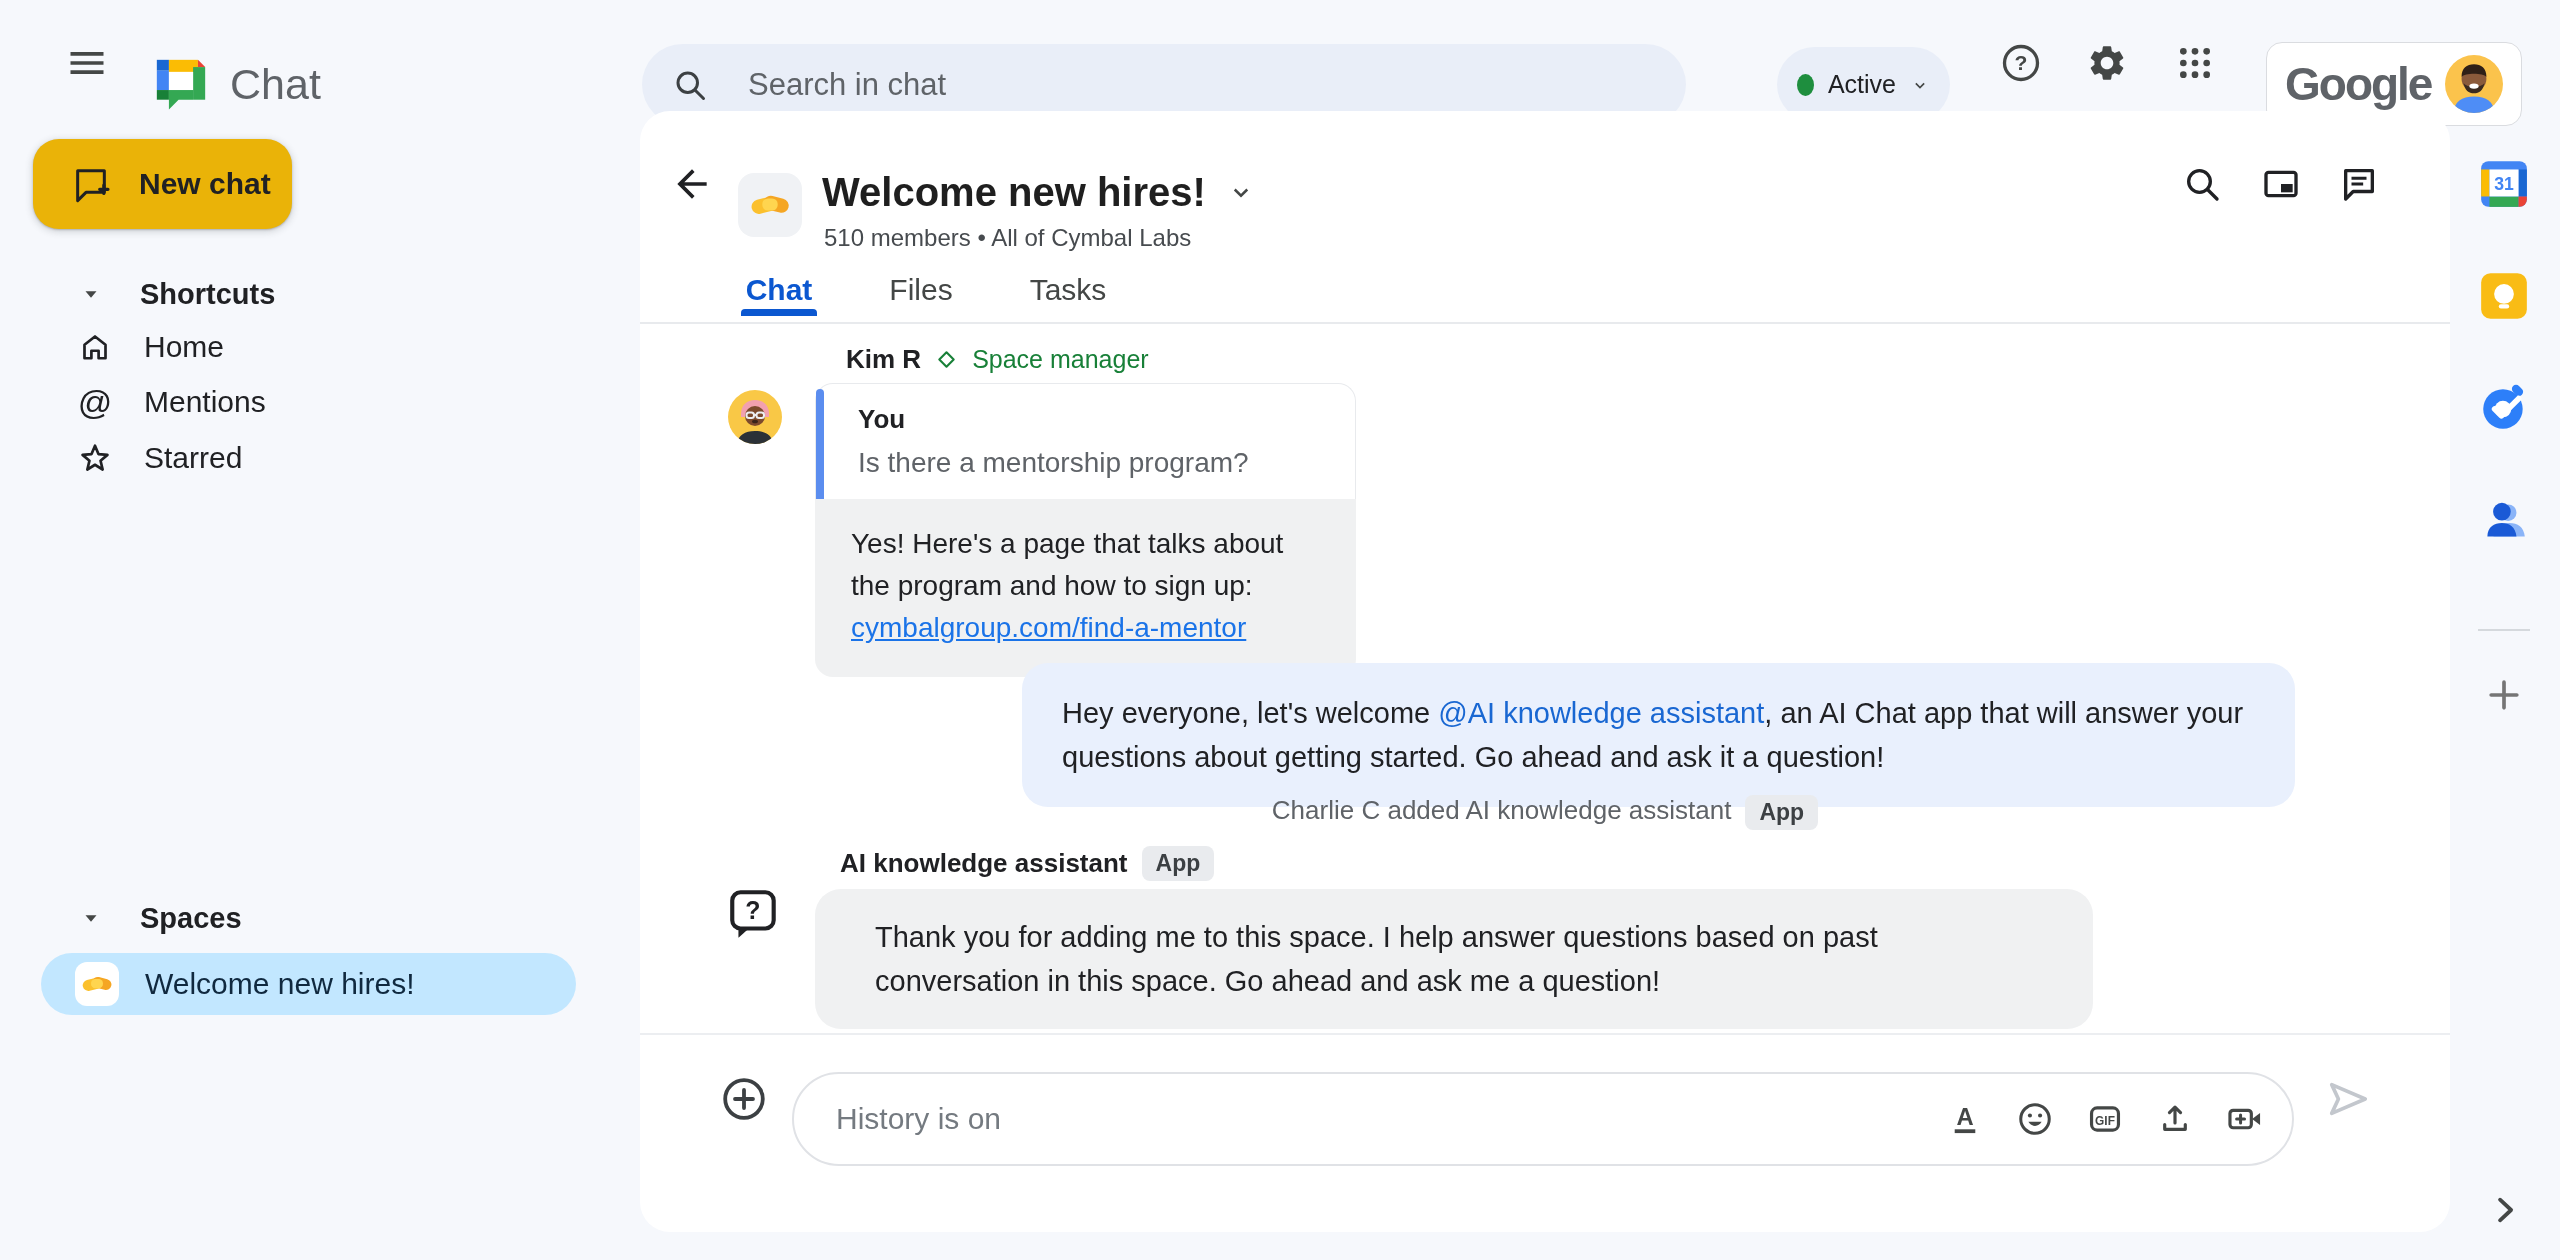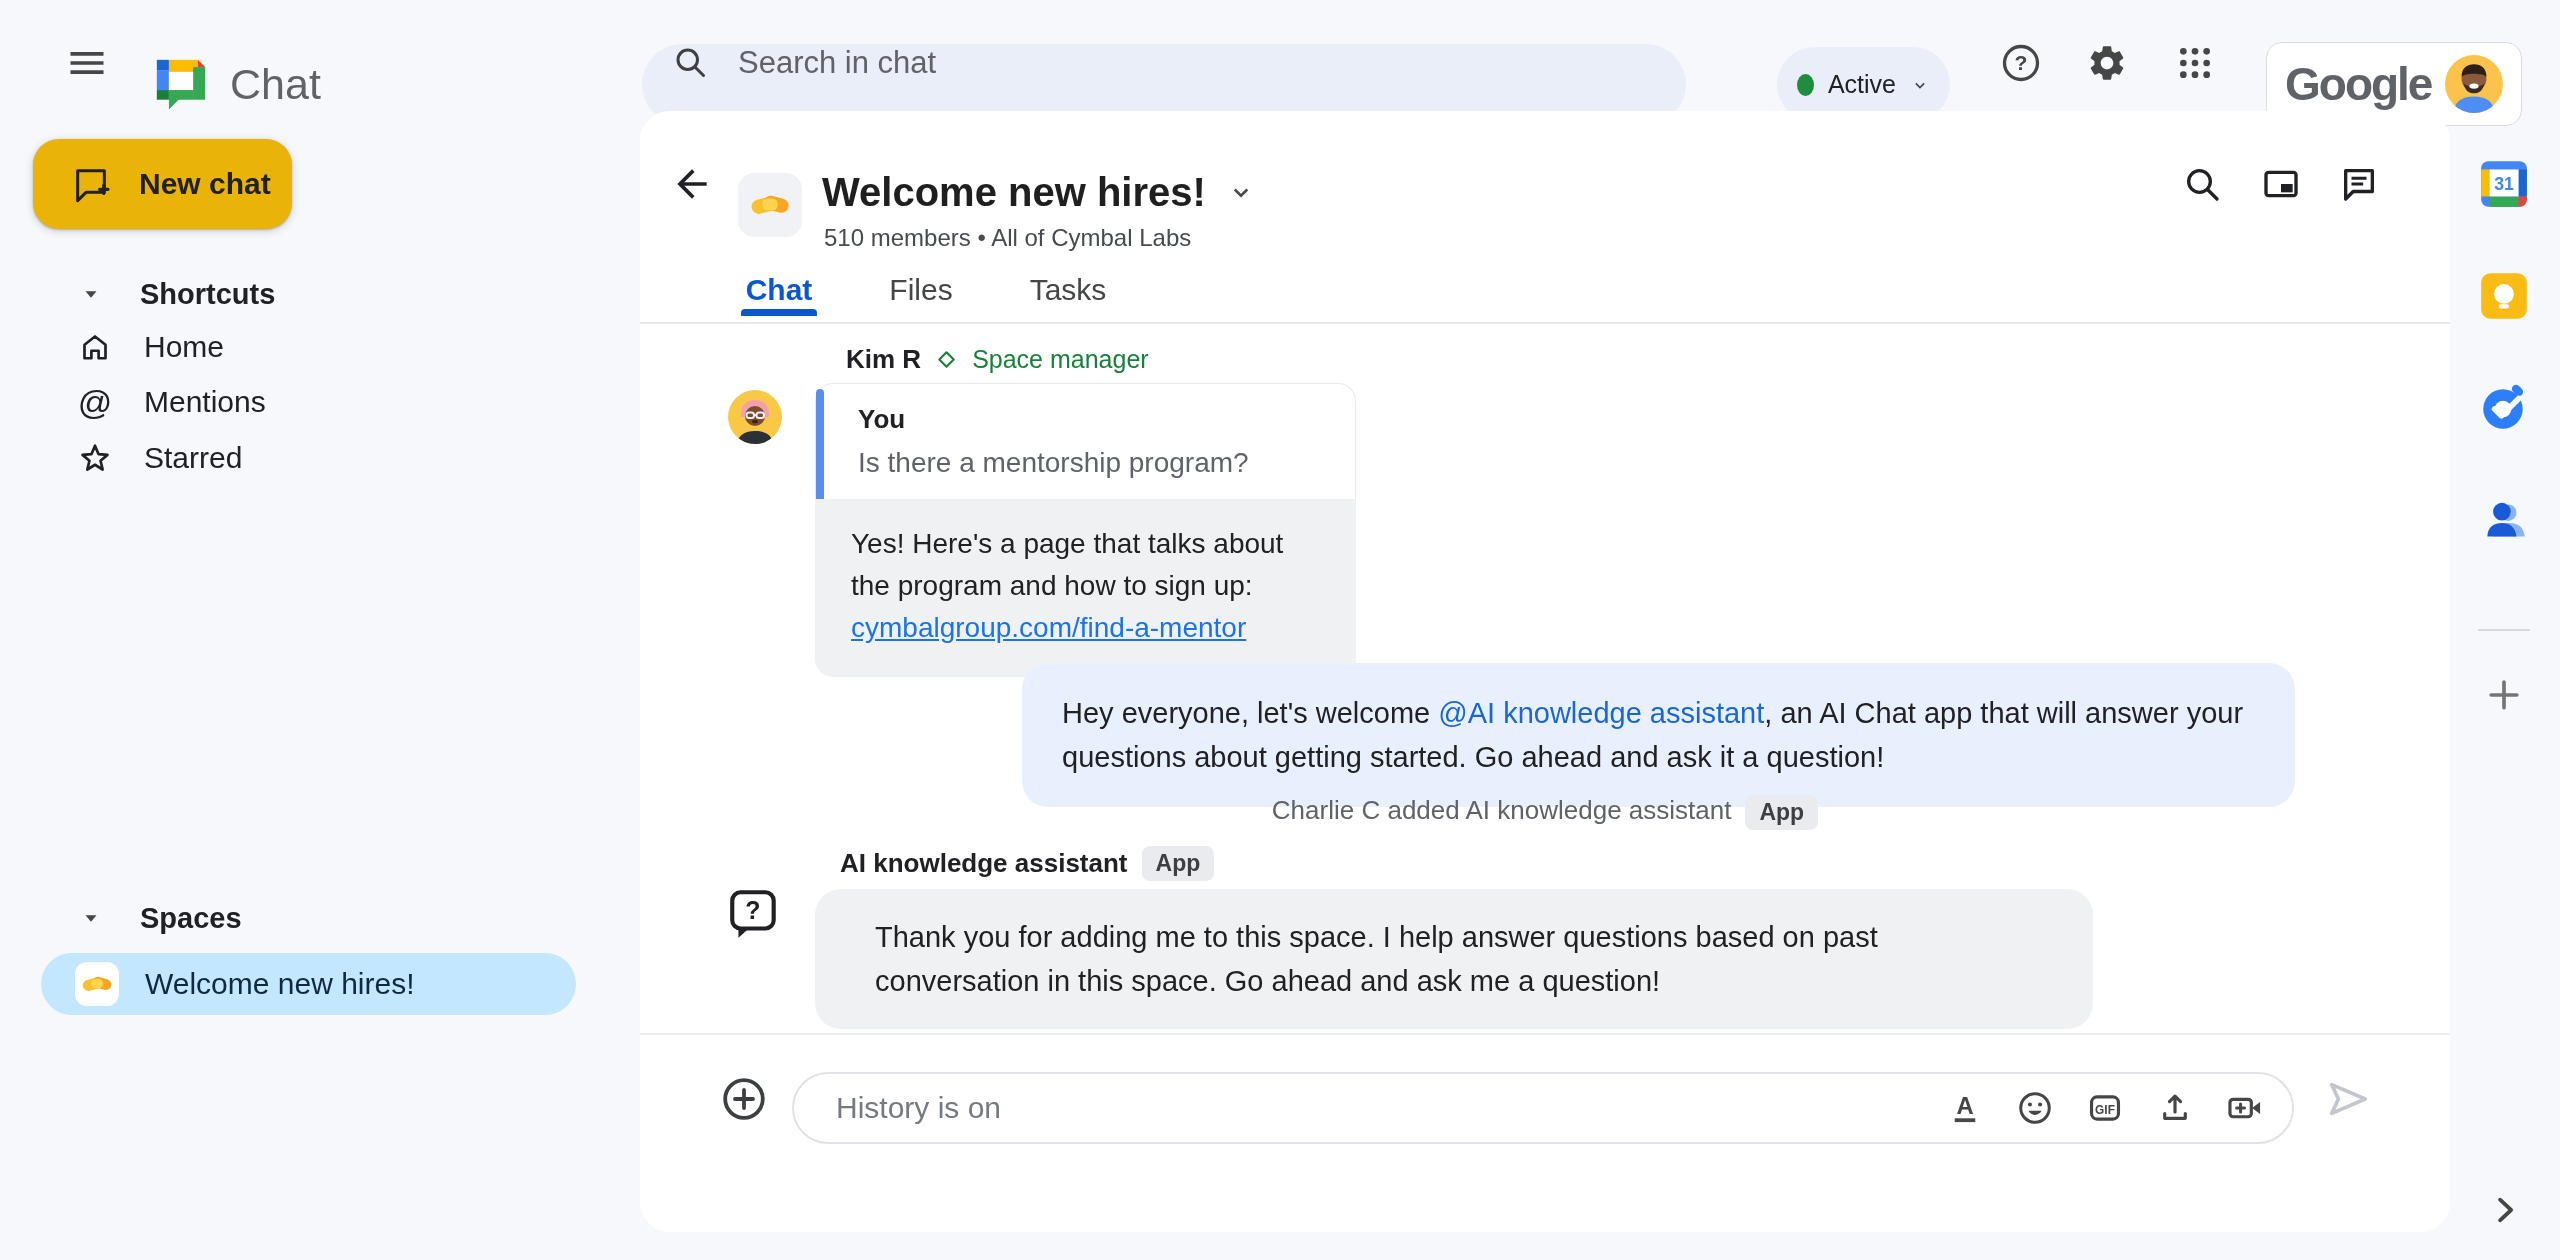--- a/index.html
+++ b/index.html
@@ -7,21 +7,21 @@
        font-family:"Liberation Sans",sans-serif;color:#1f1f1f;overflow:hidden;}
   .abs{position:absolute;margin-top:21px;}
   .btn{background:none;border:none;padding:0;margin:0;cursor:pointer;display:flex;align-items:center;justify-content:center;}
 
   
   .topbar{position:absolute;left:0;top:0;width:2560px;height:126px;}
   .hamburger{left:62px;top:38px;width:50px;height:50px;}
   .chat-logo{left:152px;top:34px;width:58px;height:58px;}
   .app-name{left:230px;top:0;height:126px;display:flex;align-items:center;font-size:43px;color:#5f6368;}
   .search-pill{left:642px;top:23px;width:1044px;height:81px;background:#e9eef8;border-radius:41px;
-               display:flex;align-items:flex-start;padding:0 30px;box-sizing:border-box;gap:28px;}
+               display:flex;align-items:center;padding:0 30px;box-sizing:border-box;gap:38px;}
   .search-pill input{flex:1;border:none;background:transparent;outline:none;font-size:31px;
                      font-family:"Liberation Sans",sans-serif;color:#202124;}
   .search-pill input::placeholder{color:#5f6368;}
   .status-pill{left:1777px;top:26px;width:173px;height:75px;background:#e9eef8;border-radius:38px;
                display:flex;align-items:center;gap:14px;padding:0 20px;box-sizing:border-box;}
   .status-dot{width:22px;height:22px;border-radius:50%;background:#1e8e3e;}
   .status-label{font-size:25px;color:#202124;}
   .tb-icon{top:38px;width:50px;height:50px;color:#444746;}
   .help-btn{left:1996px;} .gear-btn{left:2082px;} .grid-btn{left:2170px;}
   .account-pill{left:2266px;top:21px;width:256px;height:84px;background:#fff;border:1px solid #dadce0;
@@ -83,21 +83,21 @@
   .badge{display:inline-block;background:#e9ebee;border-radius:8px;padding:4px 14px;font-size:23px;
          font-weight:700;color:#3c4043;margin-left:14px;vertical-align:middle;}
   .ai-row{left:200px;top:714px;display:flex;align-items:center;}
   .ai-avatar{left:85px;top:753px;width:58px;height:58px;color:#202124;}
   .bubble-grey{left:175px;top:757px;width:1278px;background:#f0f1f2;border-radius:26px;
                padding:26px 60px;box-sizing:border-box;font-size:29px;line-height:44px;color:#202124;}
   .msg-divider{left:0;top:901px;width:100%;height:2px;background:#eceef1;}
 
   
   .plus-btn{left:78px;top:962px;width:52px;height:52px;color:#3c4043;}
-  .composer{left:152px;top:940px;width:1502px;height:72px;background:#fff;border:2px solid #e0e2e6;
+  .composer{left:152px;top:940px;width:1502px;height:94px;background:#fff;border:2px solid #e0e2e6;
             border-radius:47px;display:flex;align-items:center;padding:0 26px 0 40px;box-sizing:border-box;gap:25px;}
   .composer input{flex:1;border:none;outline:none;background:transparent;font-size:30px;
                   font-family:"Liberation Sans",sans-serif;color:#1f1f1f;}
   .composer input::placeholder{color:#747a80;}
   .composer-icons{display:flex;align-items:center;gap:28px;}
   .c-icon{width:42px;height:42px;color:#444746;display:flex;align-items:center;justify-content:center;}
   .send-btn{left:1682px;top:962px;width:52px;height:52px;color:#c3c7cd;}
 
   
   .rail{position:absolute;left:2450px;top:111px;width:110px;bottom:0;}

